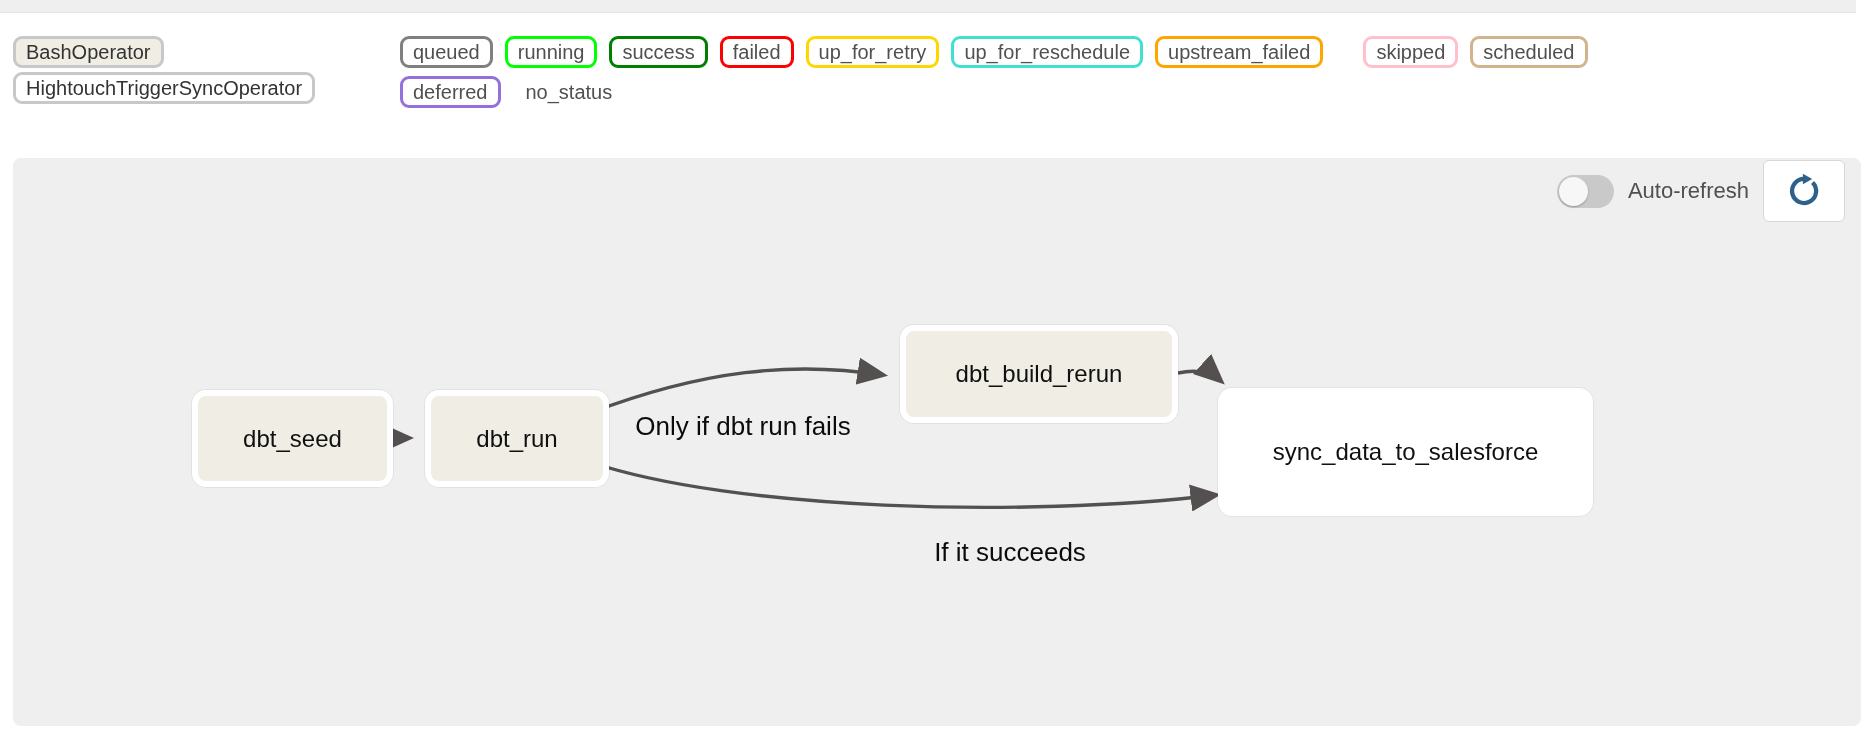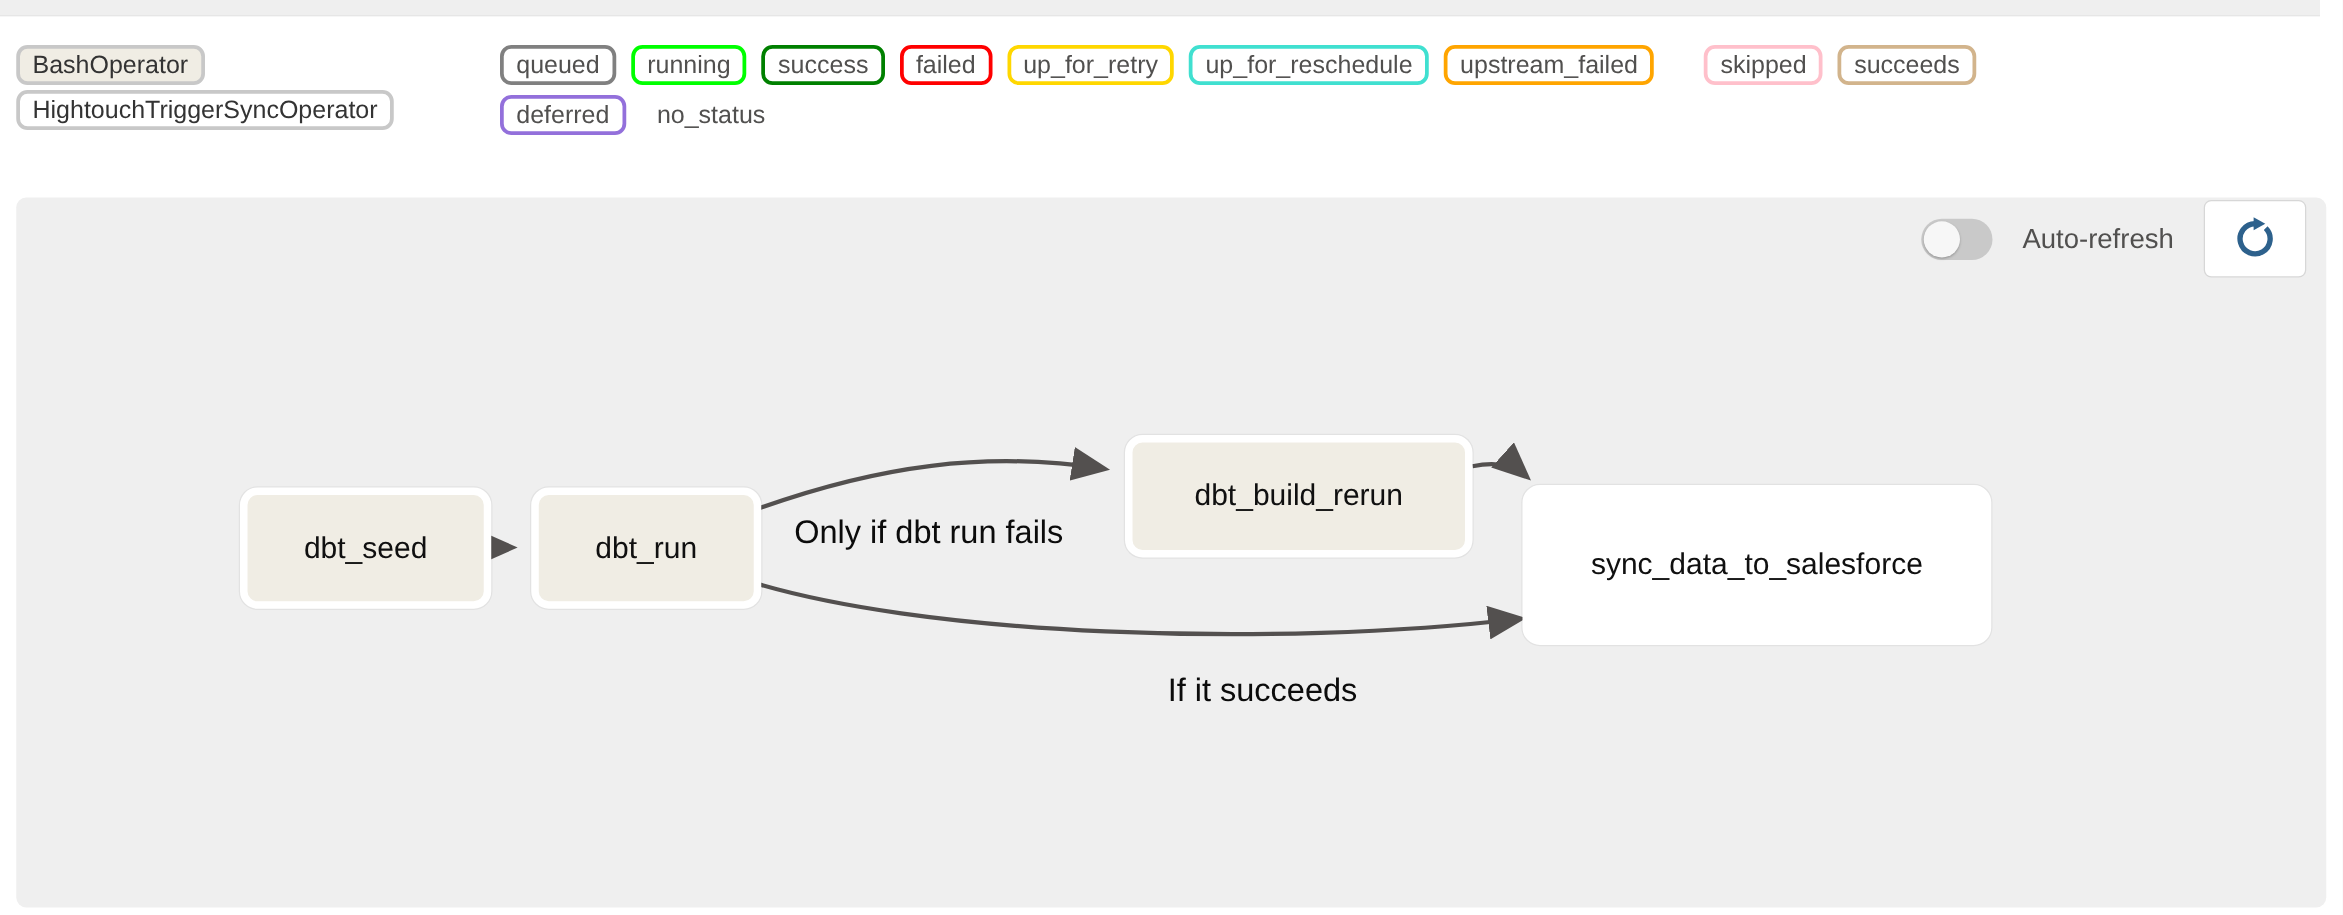--- a/index.html
+++ b/index.html
@@ -28,21 +28,21 @@
 
   .node { position:absolute; border:6px solid #ffffff; border-radius:14px;
           box-shadow:0 0 0 1px rgba(0,0,0,0.05); display:flex; align-items:center;
           justify-content:center; font-size:24px; color:#101010; cursor:pointer; }
 
   .edge-label { position:absolute; transform:translate(-50%,-50%); font-size:26px;
                 color:#0b0b0b; white-space:nowrap; }
 
   
   .controls { position:absolute; top:2px; right:16px; height:62px; display:flex;
-              align-items:center; gap:24px; }
+              align-items:center; gap:14px; }
   .toggle { width:57px; height:33px; border-radius:17px; background:#c9c9c9;
             position:relative; cursor:pointer; flex-shrink:0; }
   .toggle .knob { position:absolute; left:2px; top:2px; width:29px; height:29px;
                   border-radius:50%; background:#f7f7f7;
                   box-shadow:0 1px 2px rgba(0,0,0,0.25); }
   .auto-refresh-label { font-size:22px; color:#51504f; }
   .refresh-btn { width:82px; height:62px; background:#ffffff; border:1px solid #d7d7d7;
                  border-radius:6px; display:flex; align-items:center; justify-content:center;
                  cursor:pointer; }
 </style>
@@ -58,21 +58,21 @@
     </div>
   <div class="legend-statuses">
       <div class="badge" style="border-color: gray;">queued</div>
       <div class="badge" style="border-color: lime;">running</div>
       <div class="badge" style="border-color: green;">success</div>
       <div class="badge" style="border-color: red;">failed</div>
       <div class="badge" style="border-color: gold;">up_for_retry</div>
       <div class="badge" style="border-color: turquoise;">up_for_reschedule</div>
       <div class="badge" style="border-color: orange;">upstream_failed</div>
       <div class="badge" style="border-color: pink; margin-left: 28px;">skipped</div>
-      <div class="badge" style="border-color: tan;">succeeds</div>
+      <div class="badge" style="border-color: tan;">scheduled</div>
       <div class="badge" style="border-color: mediumpurple;">deferred</div>
       <div class="badge" style="border-color: white;">no_status</div>
     </div>
 </div>
 
 <div class="panel">
   <svg class="edges" viewBox="0 0 1848 568" xmlns="http://www.w3.org/2000/svg">
     <defs>
       <marker id="arrow" markerWidth="9" markerHeight="8" refX="7.5" refY="4" orient="auto">
         <path id="arrow-head" d="M0,0 L9,4 L0,8 Z" fill="#53504f"></path>
@@ -82,21 +82,21 @@
         <path d="M 368 280 L 396 280" marker-end="url(#arrow)"></path>
         <path d="M 577 255 C 690 212, 780 203, 870 217" marker-end="url(#arrow)"></path>
         <path d="M 1165 215 C 1184 211, 1198 214, 1208 223" marker-end="url(#arrow)"></path>
         <path d="M 577 304 C 720 352, 1010 360, 1203 337" marker-end="url(#arrow)"></path>
       </g>
   </svg>
 
   <div id="nodes-layer">
       <div class="node" style="left: 179px; top: 232px; width: 201px; height: 97px; background: rgb(240, 237, 228);">dbt_seed</div>
       <div class="node" style="left: 412px; top: 232px; width: 184px; height: 97px; background: rgb(240, 237, 228);">dbt_run</div>
-      <div class="node" style="left: 887px; top: 167px; width: 278px; height: 98px; background: rgb(240, 237, 228); margin-top: 23px;">dbt_build_rerun</div>
+      <div class="node" style="left: 887px; top: 167px; width: 278px; height: 98px; background: rgb(240, 237, 228);">dbt_build_rerun</div>
       <div class="node" style="left: 1205px; top: 230px; width: 375px; height: 128px; background: rgb(255, 255, 255);">sync_data_to_salesforce</div>
     </div>
   <div id="edge-labels-layer">
       <div class="edge-label" style="left: 730px; top: 268px;">Only if dbt run fails</div>
       <div class="edge-label" style="left: 997px; top: 394px;">If it succeeds</div>
     </div>
 
   <div class="controls">
     <div class="toggle">
       <div class="knob"></div>

